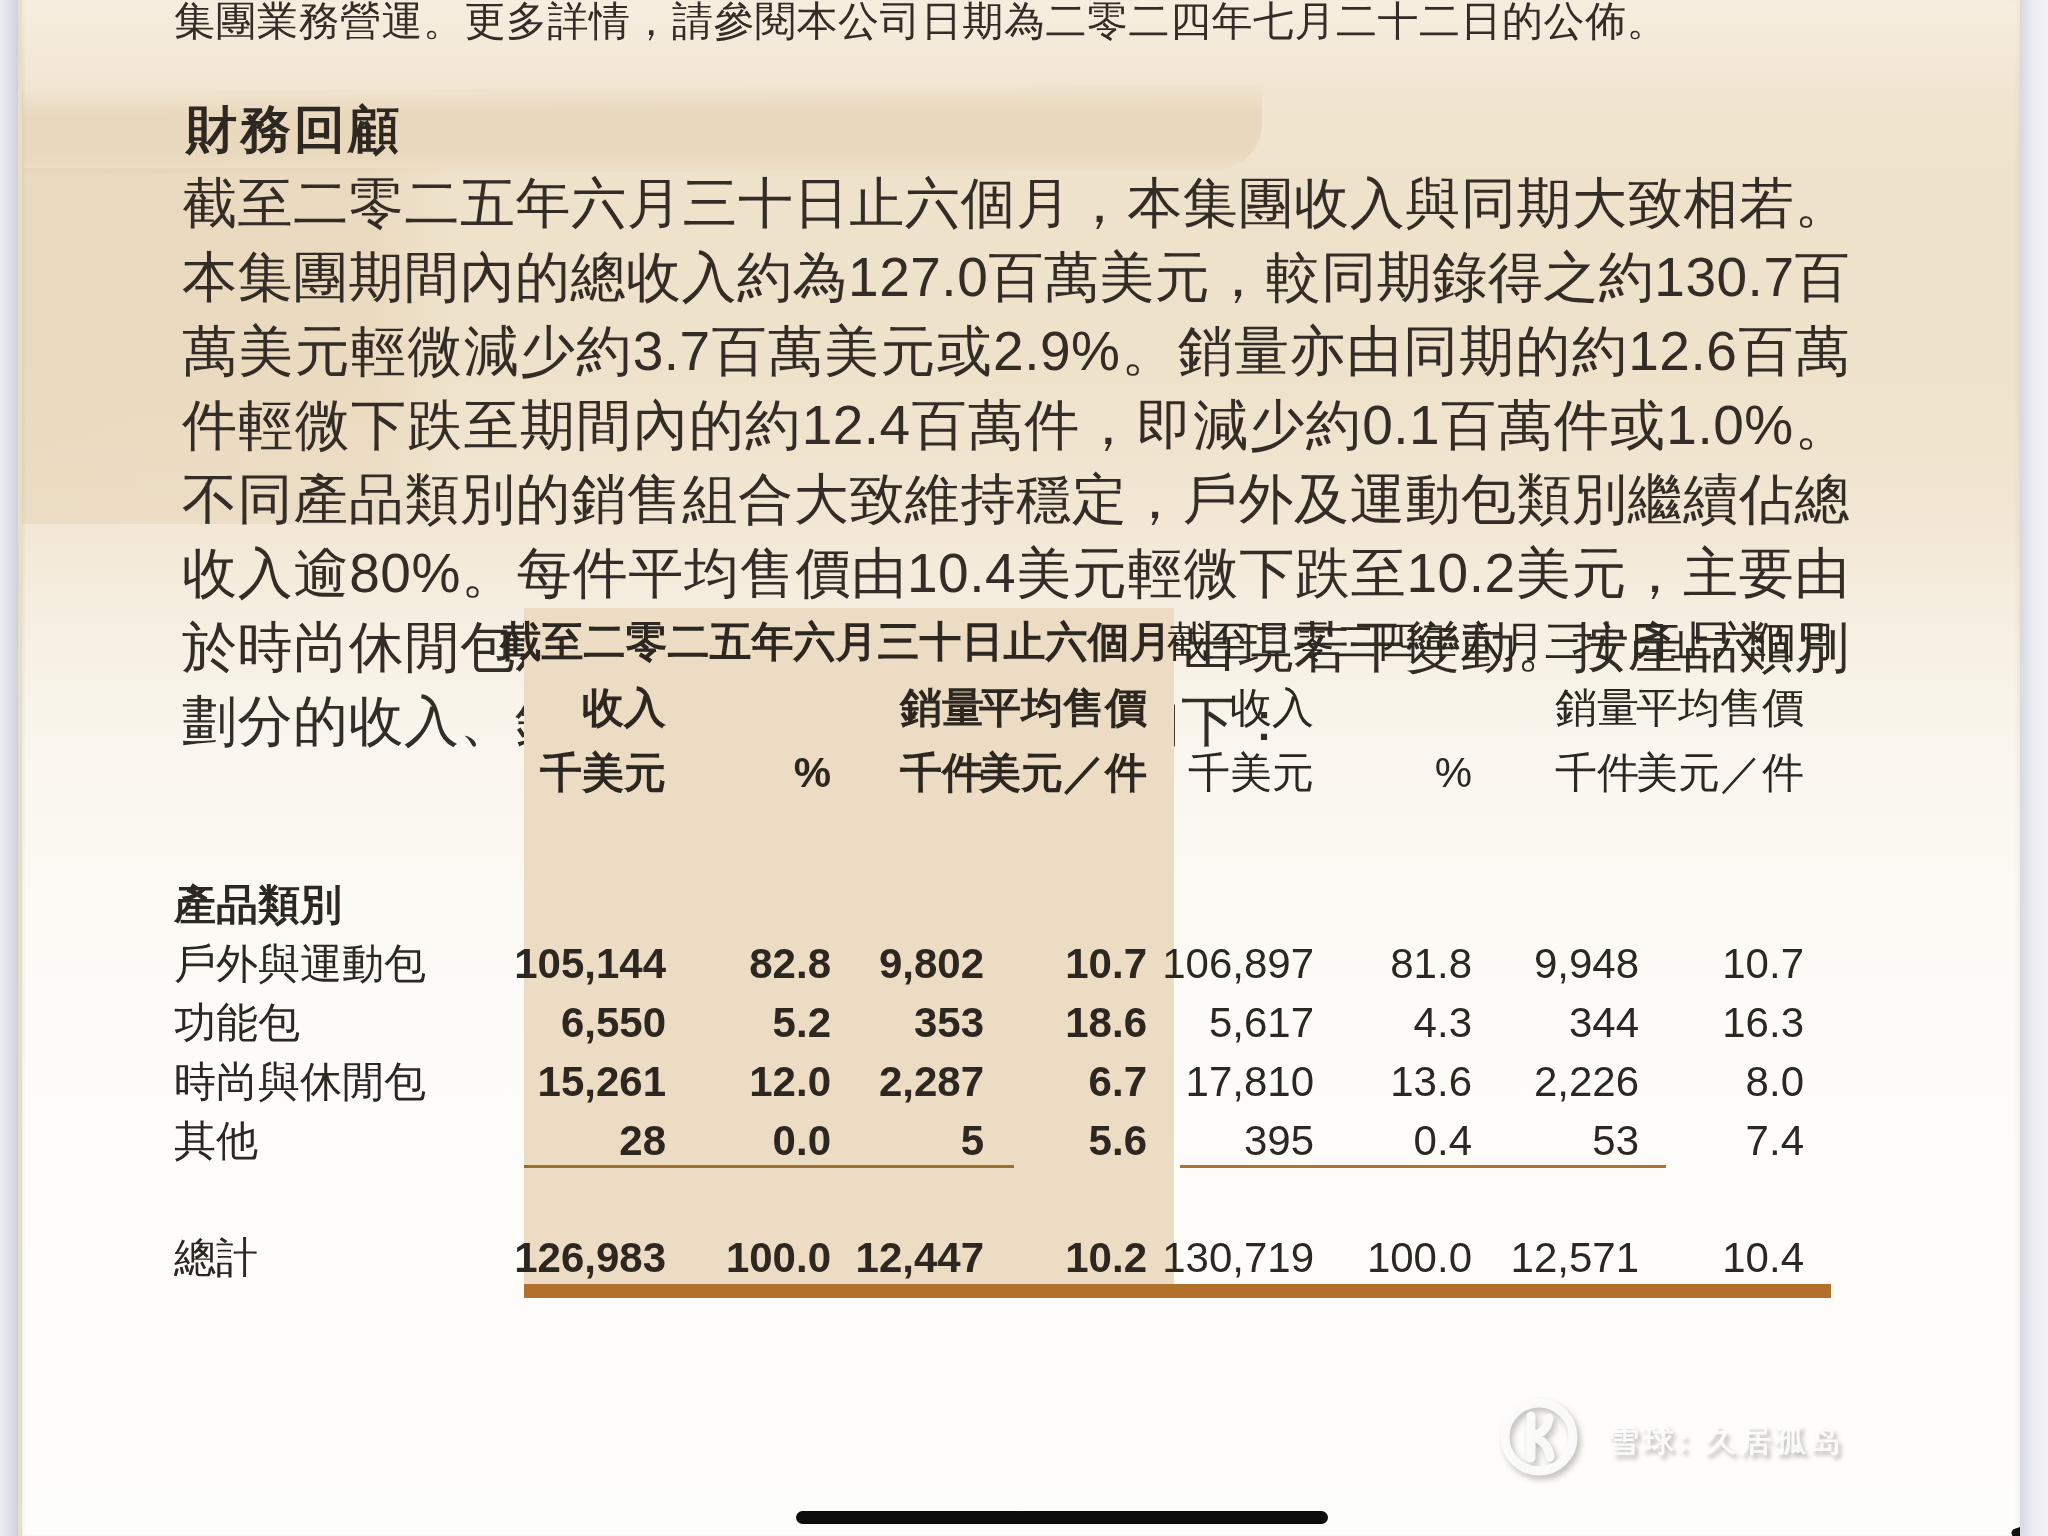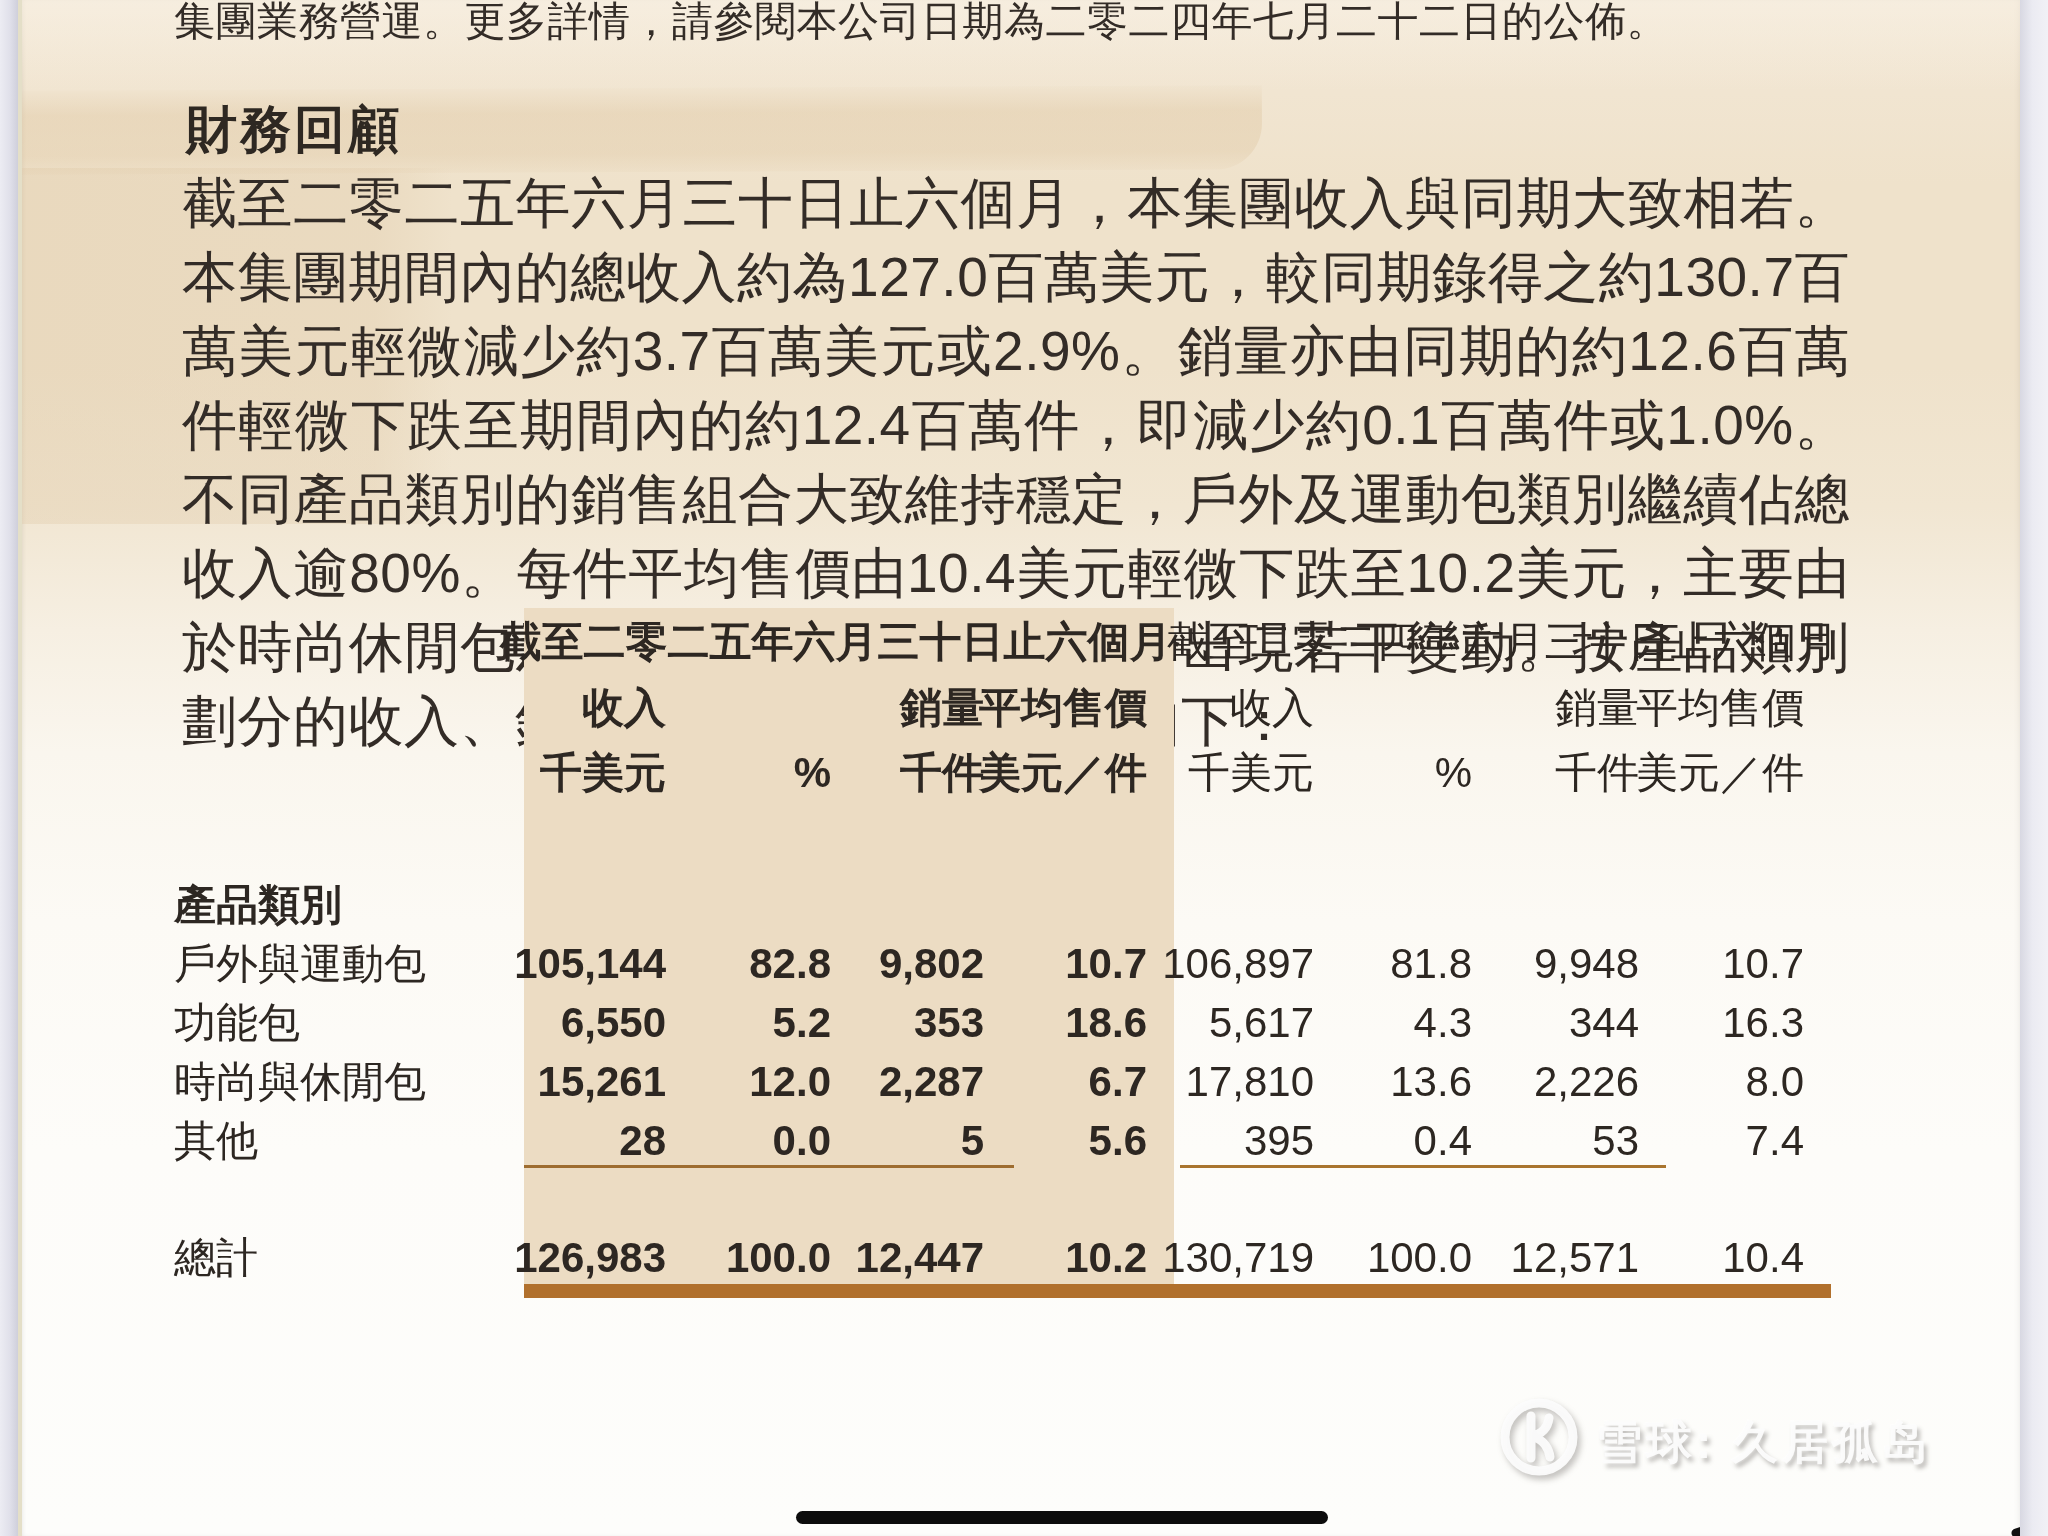--- a/index.html
+++ b/index.html
@@ -69,24 +69,24 @@
   .r1{grid-row:1}.r2{grid-row:2}.r3{grid-row:3}.r5{grid-row:5}.r6{grid-row:6}
   .r7{grid-row:7}.r8{grid-row:8}.r9{grid-row:9}.r12{grid-row:12}
   .span-cur{grid-column:2/6}
   .span-pri{grid-column:6/10;padding-left:54px;}
   .rule{position:absolute;height:3px;background:#a9752f;}
   .rule-cur{left:350px;top:557px;width:490px;background:#9e6d30;}
   .rule-pri{left:1006px;top:557px;width:486px;}
   .rule-thick{position:absolute;left:350px;top:676px;width:1307px;height:14px;background:#b1702c;}
   
   .watermark{
-    position:absolute;left:1476px;top:1396px;display:flex;align-items:center;gap:16px;
+    position:absolute;left:1476px;top:1396px;display:flex;align-items:center;gap:28px;
     color:rgba(252,252,252,0.95);
     text-shadow:3px 4px 4px rgba(90,85,80,0.38), -1px -1px 1px rgba(255,255,255,0.6);
-    font-size:46px;font-weight:700;letter-spacing:4px;white-space:nowrap;
+    font-size:31px;font-weight:700;letter-spacing:4px;white-space:nowrap;
   }
   .wm-logo{filter:drop-shadow(3px 4px 3px rgba(90,85,80,0.38));}
   
   .home-indicator{position:absolute;left:774px;top:1511px;width:532px;height:13px;border-radius:8px;background:#0c0c0c;}
   .pen-mark{position:absolute;left:1984px;top:1486px;}
 </style>
 </head>
 <body>
 
 <div class="screen">

